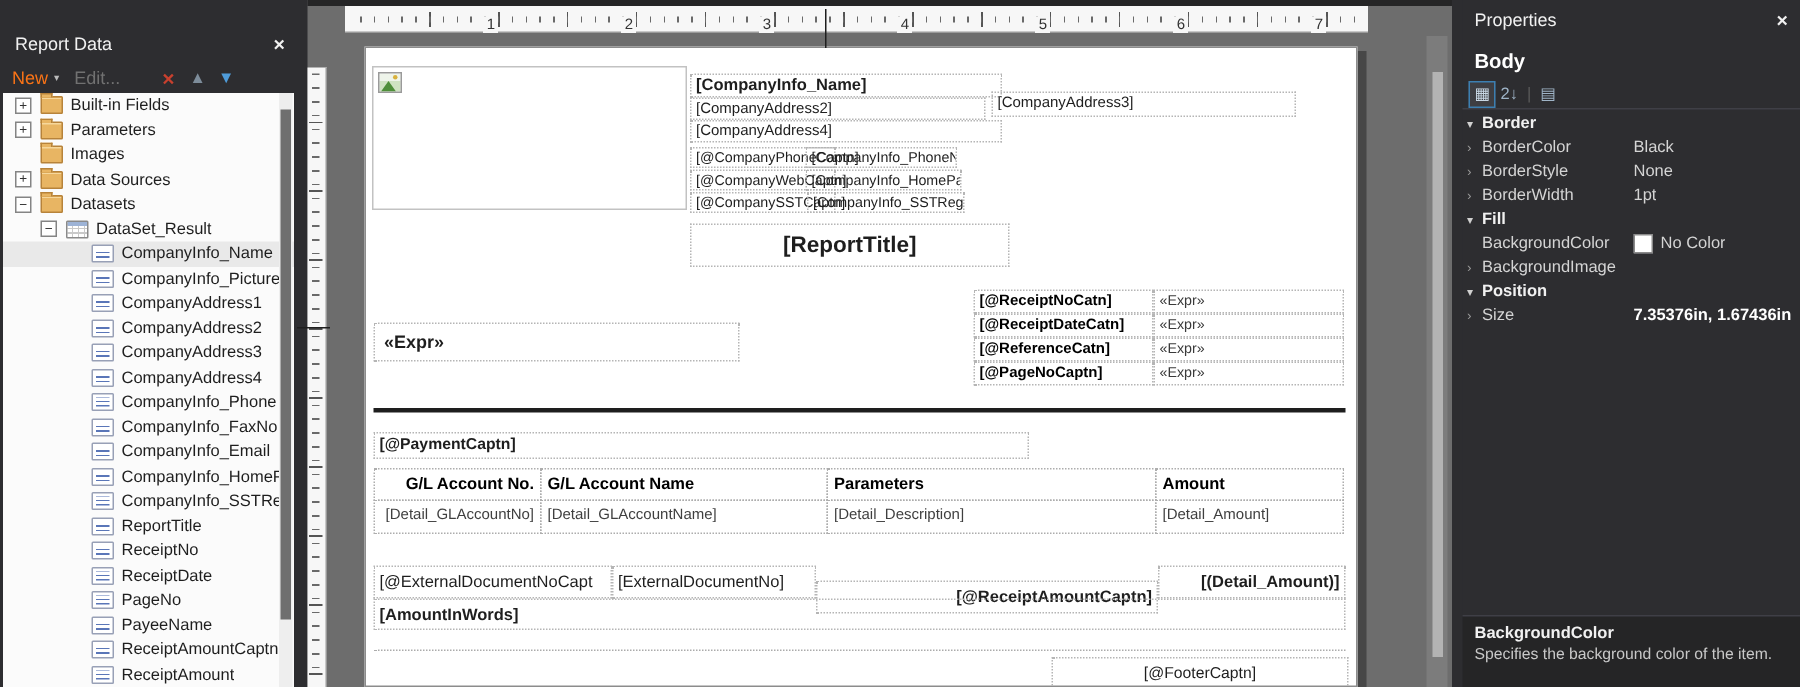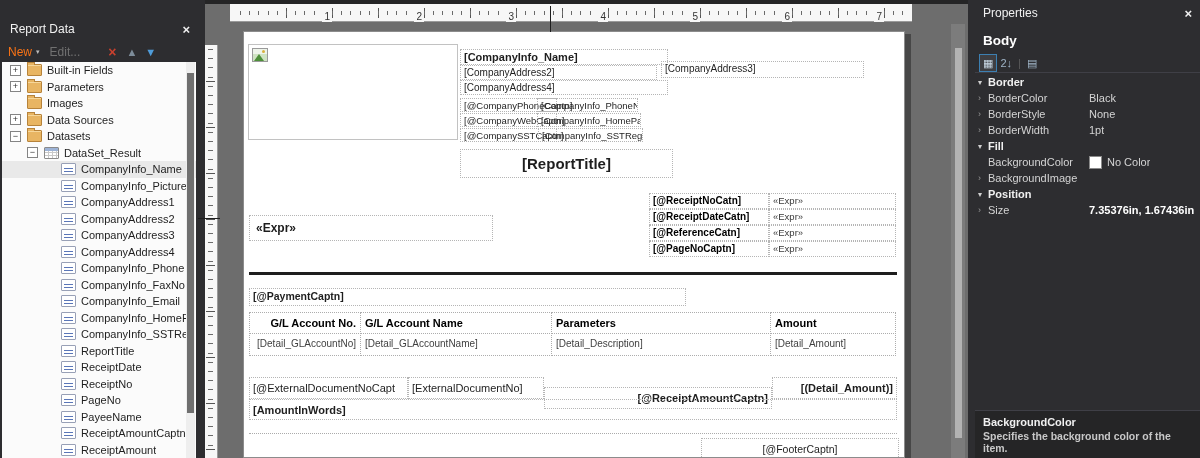--- a/index.html
+++ b/index.html
@@ -104,21 +104,21 @@
   .prow .arrow{flex:none;width:10px;font-size:9px;color:#9a9a9a;}
   .prow .plabel{flex:none;width:101px;overflow:hidden;white-space:nowrap;color:#d4d4d4;}
   .prow .pvalue{display:flex;align-items:center;overflow:hidden;white-space:nowrap;color:#d4d4d4;}
   .prow.cat .plabel{font-weight:bold;color:#f0f0f0;width:160px;}
   .prow.cat .arrow{color:#d0d0d0;font-size:8px;}
   .swatch-box{display:none;width:11px;height:11px;background:#fff;border:1px solid #8a8a8a;margin-right:5px;flex:none;}
   .prow.swatch .swatch-box{display:inline-block;}
   .prow.boldval .pvalue{font-weight:bold;color:#ffffff;}
   .pr-help{position:absolute;left:0;right:0;bottom:0;height:37px;background:#252526;border-top:1px solid #3f3f46;padding:5px 8px;box-sizing:content-box;}
   .pr-help-title{font-size:11px;font-weight:bold;color:#f1f1f1;}
-  .pr-help-desc{font-size:10.5px;color:#c8c8c8;margin-top:2px;font-weight:bold;}
+  .pr-help-desc{font-size:10.5px;color:#c8c8c8;margin-top:2px;}
 </style>
 </head>
 <body>
 
 <div id="app">
 
   <div class="rd-panel">
     <div class="rd-header">
       <span>Report Data</span>
       <span class="rd-close">×</span>
@@ -218,26 +218,26 @@
           <span class="lbl">CompanyInfo_SSTReg</span>
         </div>
         <div class="tree-row lvl2 nox ico-field">
 
           <span class="ico"></span>
           <span class="lbl">ReportTitle</span>
         </div>
         <div class="tree-row lvl2 nox ico-field">
 
           <span class="ico"></span>
+          <span class="lbl">ReceiptNo</span>
+        </div>
+        <div class="tree-row lvl2 nox ico-field">
+
+          <span class="ico"></span>
           <span class="lbl">ReceiptDate</span>
-        </div>
-        <div class="tree-row lvl2 nox ico-field">
-
-          <span class="ico"></span>
-          <span class="lbl">ReceiptNo</span>
         </div>
         <div class="tree-row lvl2 nox ico-field">
 
           <span class="ico"></span>
           <span class="lbl">PageNo</span>
         </div>
         <div class="tree-row lvl2 nox ico-field">
 
           <span class="ico"></span>
           <span class="lbl">PayeeName</span>

